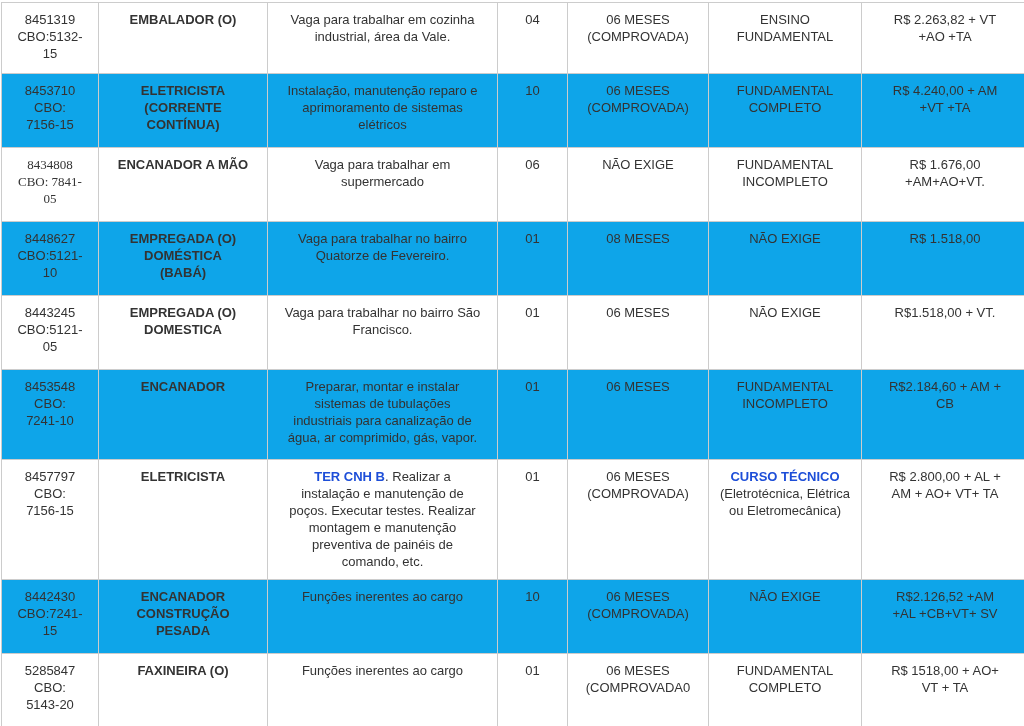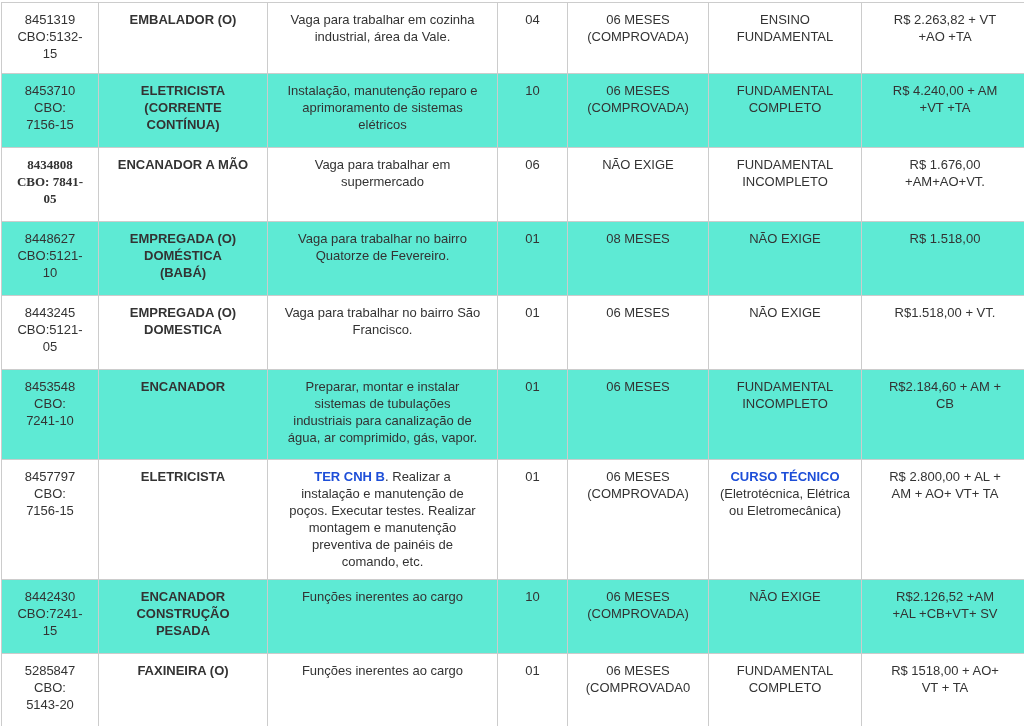--- a/index.html
+++ b/index.html
@@ -28,33 +28,32 @@
     border: 1px solid #cccccc;
     vertical-align: top;
     text-align: center;
     padding: 8px 4px 2px 4px;
     font-size: 13px;
     line-height: 17px;
     color: #333333;
     white-space: pre-line;
     overflow: hidden;
   }
-  tr.striped td { background: #5eead4; }
+  tr.striped td { background: #0ea5e9; }
   tr.plain td   { background: #ffffff; }
   td.c-id    { width: 88px; }
   td.c-title { width: 160px; font-weight: bold; color: #222222; }
   td.c-desc  { width: 221px; }
   td.c-qty   { width: 61px; }
   td.c-exp   { width: 132px; }
   td.c-edu   { width: 144px; }
   td.c-sal   { width: 158px; }
   td.serif-id {
     font-family: "Liberation Serif", "DejaVu Serif", serif;
     font-size: 13.5px;
-    font-weight: bold;
   }
   b.lead { font-weight: bold; color: #1d4ed8; }
   b.lead:empty { display: none; }
 </style>
 </head>
 <body>
 
 <div class="page">
   <table class="jobs">
     <tbody id="rows">

